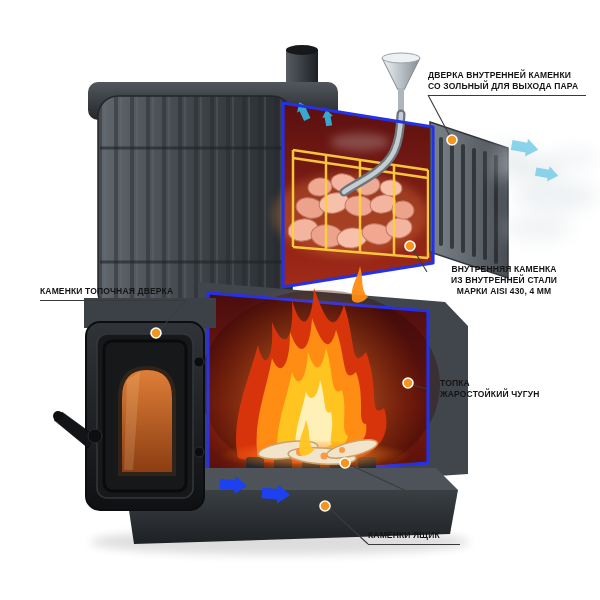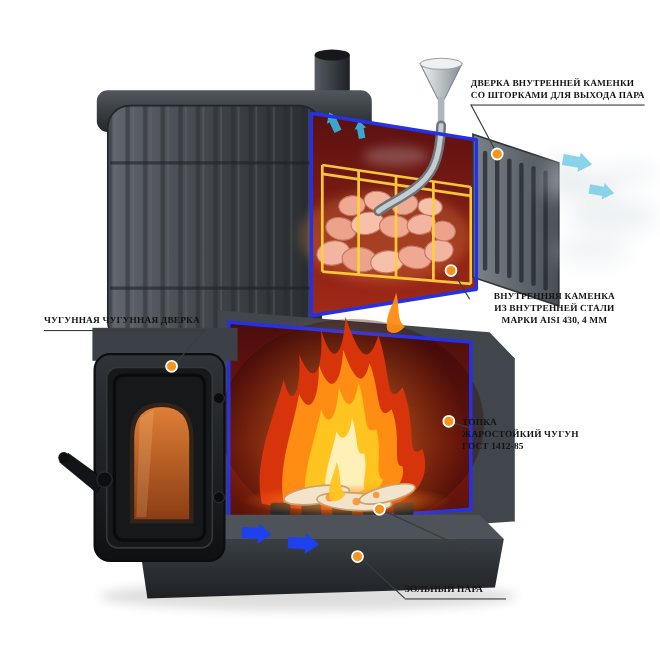--- a/index.html
+++ b/index.html
@@ -1,17 +1,17 @@
 <!DOCTYPE html>
 <html><head>
 <meta charset="utf-8">
 <style>
   html,body{margin:0;padding:0;background:#fff;}
   .stage{position:relative;width:600px;height:600px;background:#ffffff;overflow:hidden;
-         font-family:Liberation Serif, serif;}
+         font-family:Liberation Sans, sans-serif;}
   .stage svg{position:absolute;left:0;top:0;}
   .callout{position:absolute;font-size:8.5px;line-height:11px;font-weight:700;
            color:#141414;letter-spacing:.15px;}
   .callout.underlined{border-bottom:1px solid #3a3a3a;padding-bottom:3px;}
   .callout div{white-space:nowrap;}
 </style>
 </head>
 <body>
 
 <div class="stage">
@@ -251,37 +251,36 @@
     <circle cx="156" cy="333" r="5"></circle>
     <circle cx="410" cy="246" r="5"></circle>
     <circle cx="408" cy="383" r="5"></circle>
     <circle cx="345" cy="463" r="5"></circle>
     <circle cx="325" cy="506" r="5"></circle>
   </g>
 </svg>
 
 <div class="callout underlined" style="left:428px;top:70px;width:158px;">
   <div>ДВЕРКА ВНУТРЕННЕЙ КАМЕНКИ</div>
-  <div>СО ШТОРКАМИ ДЛЯ ВЫХОДА ПАРА</div>
+  <div>СО ЗОЛЬНЫЙ ДЛЯ ВЫХОДА ПАРА</div>
 </div>
 
 <div class="callout underlined" style="left:40px;top:286px;width:146px;">
-  <div>ЧУГУННАЯ ЧУГУННАЯ ДВЕРКА</div>
+  <div>КАМЕНКИ ТОПОЧНАЯ ДВЕРКА</div>
 </div>
 
 <div class="callout" style="left:428px;top:264px;width:152px;text-align:center;">
   <div>ВНУТРЕННЯЯ КАМЕНКА</div>
   <div>ИЗ ВНУТРЕННЕЙ СТАЛИ</div>
   <div>МАРКИ AISI 430, 4 ММ</div>
 </div>
 
-<div class="callout" style="left:420px;top:378px;width:152px;">
+<div class="callout" style="left:440px;top:378px;width:152px;">
   <div>ТОПКА</div>
   <div>ЖАРОСТОЙКИЙ ЧУГУН</div>
-  <div>ГОСТ 1412-85</div>
 </div>
 
 
 <div class="callout underlined" style="left:368px;top:530px;width:92px;">
-  <div>ЗОЛЬНЫЙ ПАРА</div>
+  <div>КАМЕНКИ ЯЩИК</div>
 </div>
 
 </div>
 
 </body></html>

